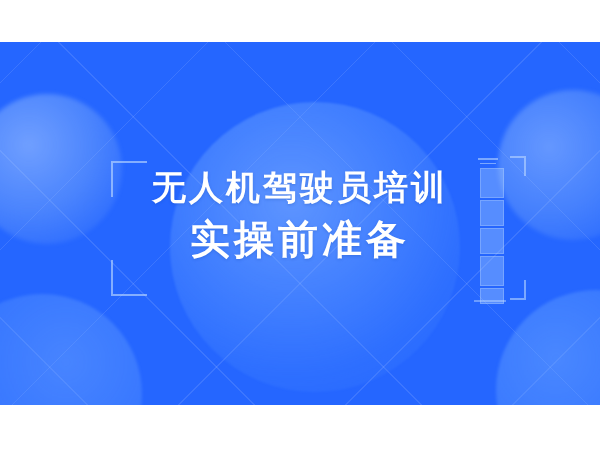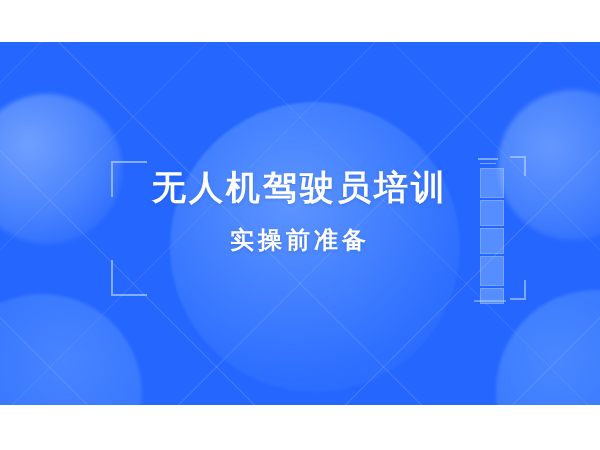--- a/index.html
+++ b/index.html
@@ -222,21 +222,21 @@
     color: #ffffff;
     font-family: "Liberation Serif", "DejaVu Serif", serif;
     font-weight: 700;
     font-size: 34px;
     letter-spacing: 3px;
     line-height: 52px;
     text-shadow: 0 1px 3px rgba(20,70,170,0.30);
     white-space: nowrap;
   }
   .title-line-2 {
-    font-size: 24px;
+    font-size: 40px;
     letter-spacing: 4px;
   }
 
   
   .letterbox {
     position: absolute;
     left: 0;
     width: 600px;
     background: #ffffff;
     pointer-events: none;

